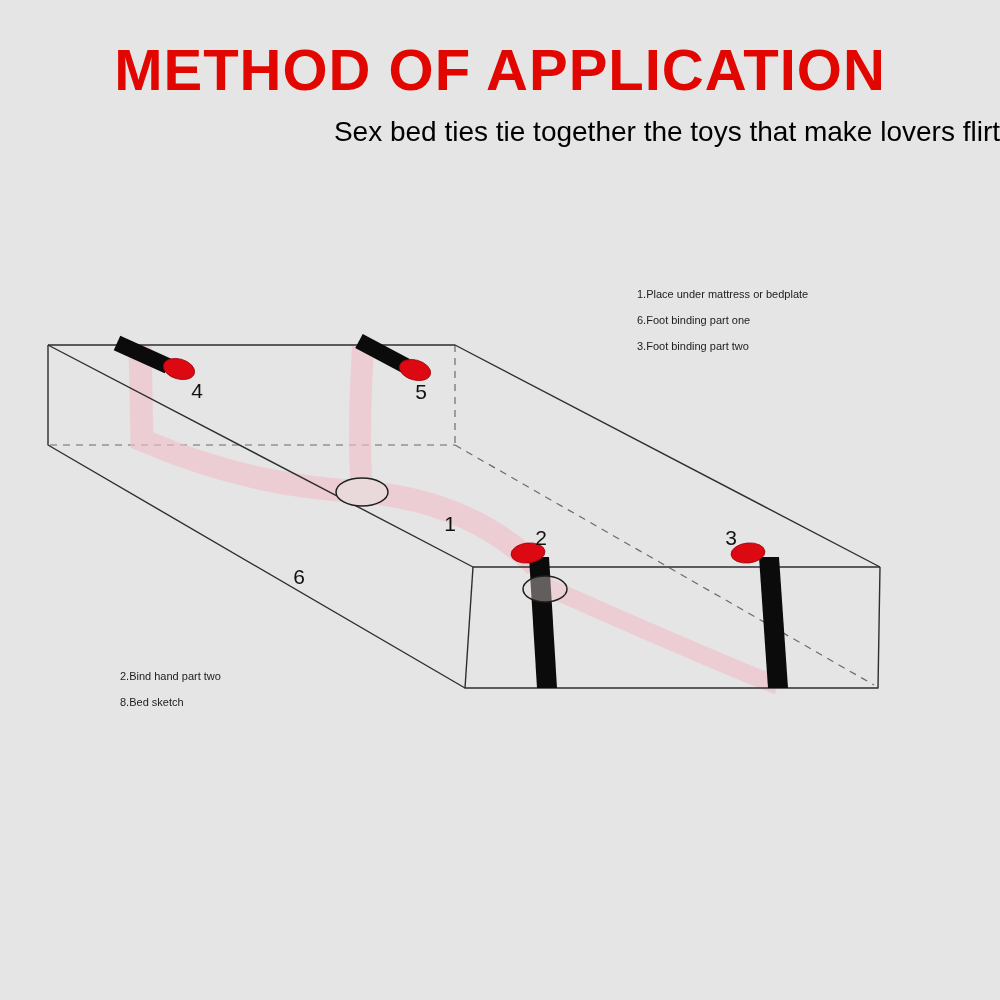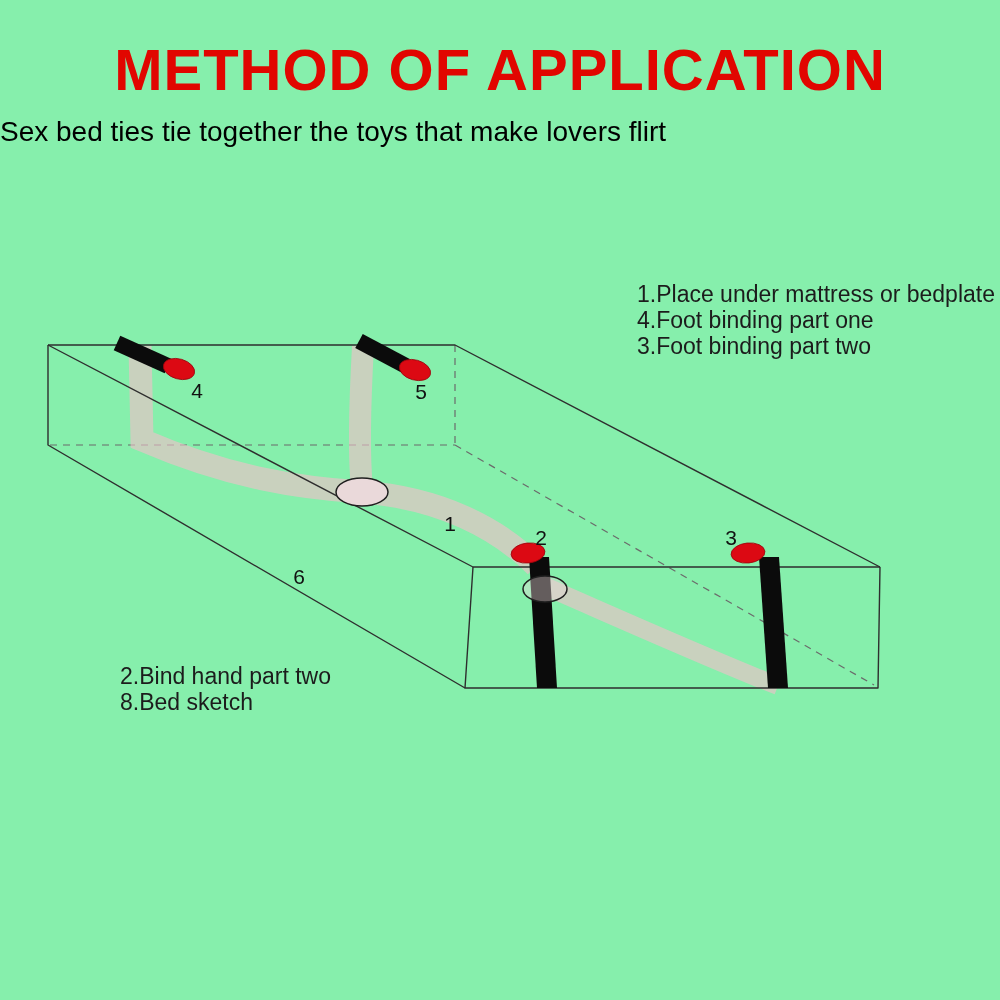--- a/index.html
+++ b/index.html
@@ -1,30 +1,30 @@
 <!DOCTYPE html>
 <html><head>
 <meta charset="utf-8">
 <style>
   html,body{margin:0;padding:0;background:#fff;}
   .page{
-    position:relative;width:1000px;height:1000px;background:#86efac;overflow:hidden;
+    position:relative;width:1000px;height:1000px;background:#e5e5e5;overflow:hidden;
     font-family:"Liberation Sans",sans-serif;
     text-decoration:underline;
   }
   .title{
     position:absolute;top:36px;left:0;width:1000px;margin:0;text-align:center;
     font-size:58px;font-weight:900;letter-spacing:1px;color:#e10600;
     font-family:"Liberation Sans",sans-serif;
   }
   .subtitle{
-    position:absolute;top:116px;left:0;width:1000px;text-align:left;
+    position:absolute;top:116px;left:0;width:1000px;text-align:right;
     font-size:28px;font-weight:400;color:#000;
   }
-  .legend{position:absolute;color:#1c1c1c;font-size:23px;line-height:26px;}
+  .legend{position:absolute;color:#1c1c1c;font-size:11px;line-height:26px;}
   .legend-right{left:637px;top:281px;}
   .legend-left{left:120px;top:663px;}
   .diagram{position:absolute;left:0;top:0;width:1000px;height:1000px;}
   .edge{fill:none;stroke:#2e2e2e;stroke-width:1.4;stroke-linejoin:round;}
   .edge-hidden{fill:none;stroke:#6b6b6b;stroke-width:1.2;stroke-dasharray:7 6;}
   .pink-strap{fill:none;stroke:#f2bfca;stroke-opacity:0.62;stroke-linecap:butt;}
   .ring{stroke:#1f1f1f;stroke-width:1.5;}
   .strap-black{fill:#0b0b0b;stroke:none;}
   .strap-black-line{stroke:#0b0b0b;stroke-width:16;stroke-linecap:butt;}
   .tip-red{fill:#dc0913;stroke:#9a040c;stroke-width:0.8;}
@@ -33,21 +33,21 @@
 </head>
 <body>
 
 <div class="page">
 
   <h1 class="title">METHOD OF APPLICATION</h1>
   <div class="subtitle">Sex bed ties tie together the toys that make lovers flirt</div>
 
   <div class="legend legend-right">
     <div class="legend-line">1.Place under mattress or bedplate</div>
-    <div class="legend-line">4.Foot binding part one</div>
+    <div class="legend-line">6.Foot binding part one</div>
     <div class="legend-line">3.Foot binding part two</div>
   </div>
 
   <div class="legend legend-left">
     <div class="legend-line">2.Bind hand part two</div>
     <div class="legend-line">8.Bed sketch</div>
   </div>
 
   <svg class="diagram" viewBox="0 0 1000 1000" xmlns="http://www.w3.org/2000/svg">
 

